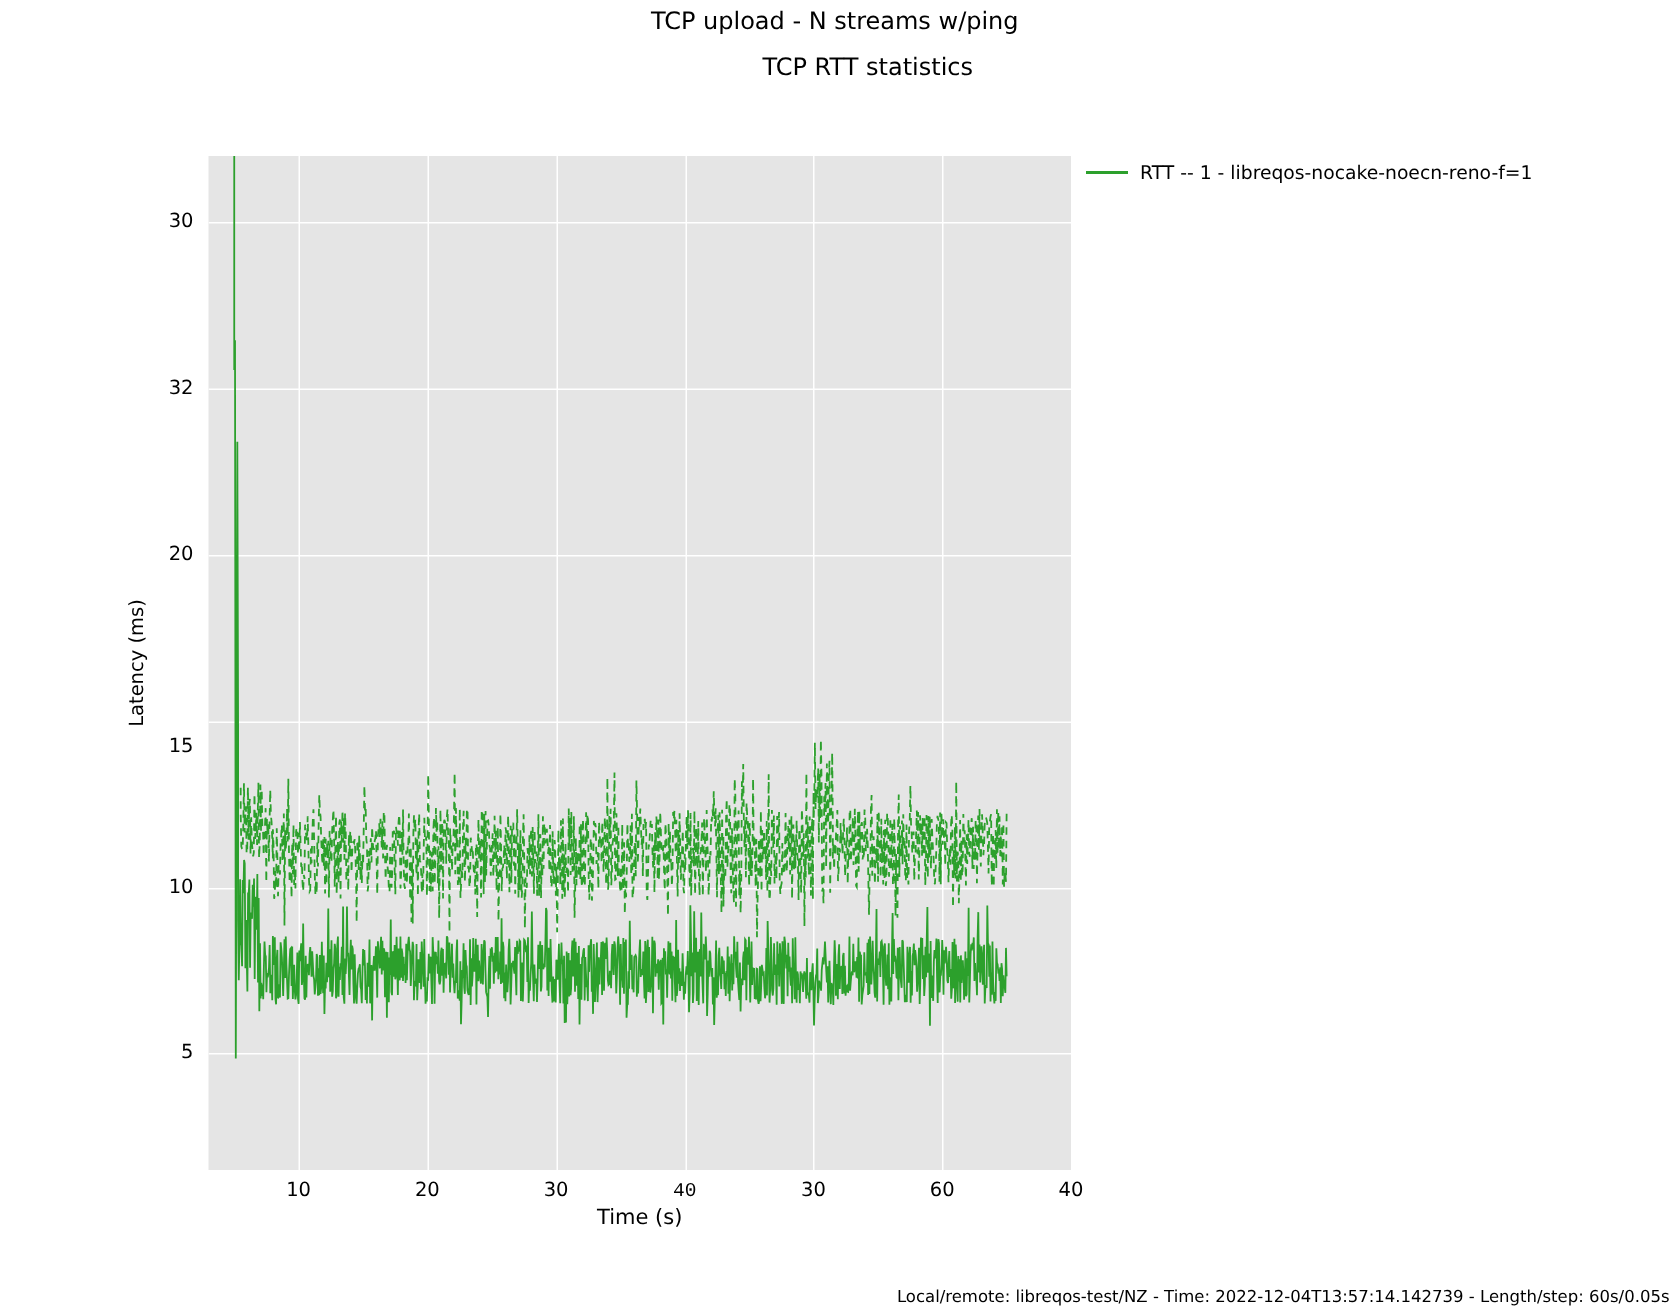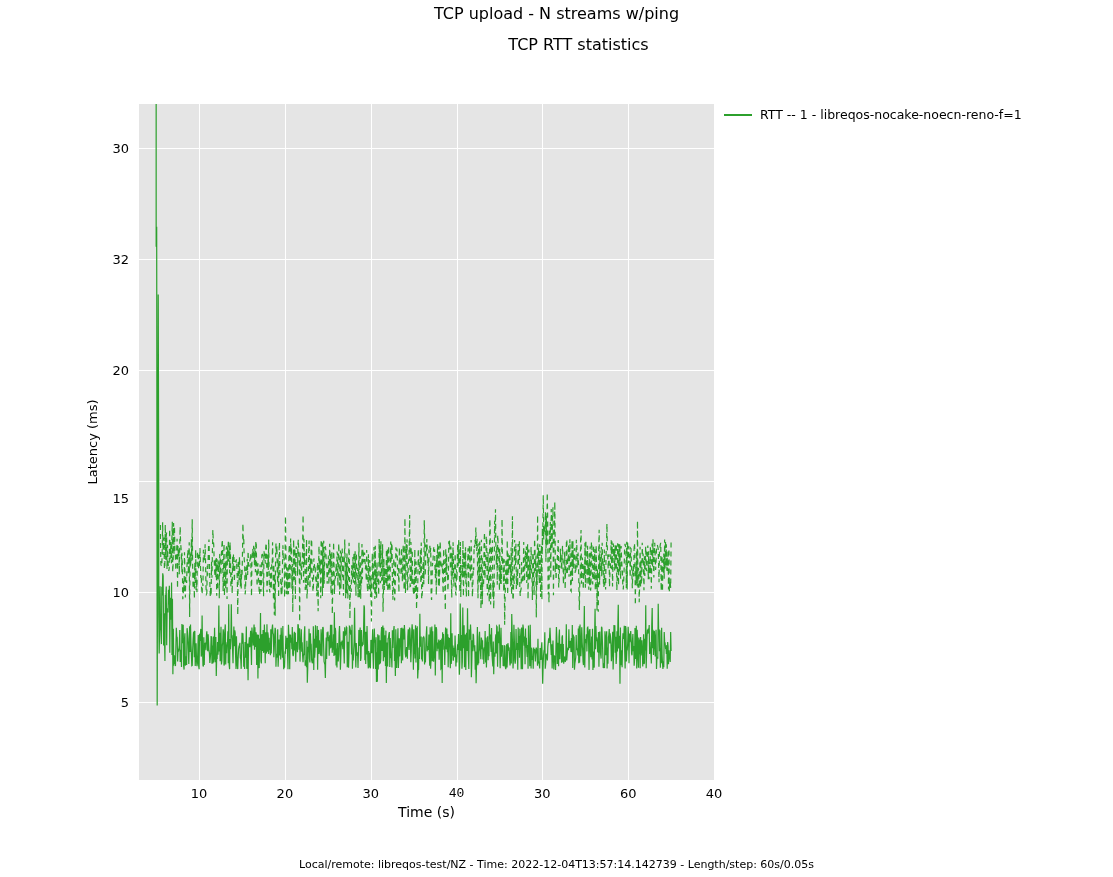--- a/index.html
+++ b/index.html
@@ -115,21 +115,21 @@
   .legend-line.dashed {
     border-top: 2px dashed #2ca02c;
   }
   .legend-label { color: #000; }
 
   .footer-text {
     position: absolute;
     left: 0;
     top: 858px;
     width: 1113px;
-    text-align: center;
+    text-align: right;
     font-size: 11px;
     color: #000;
   }
 
   svg.series {
     position: absolute;
     left: 0; top: 0;
     width: 100%; height: 100%;
     overflow: visible;
   }

